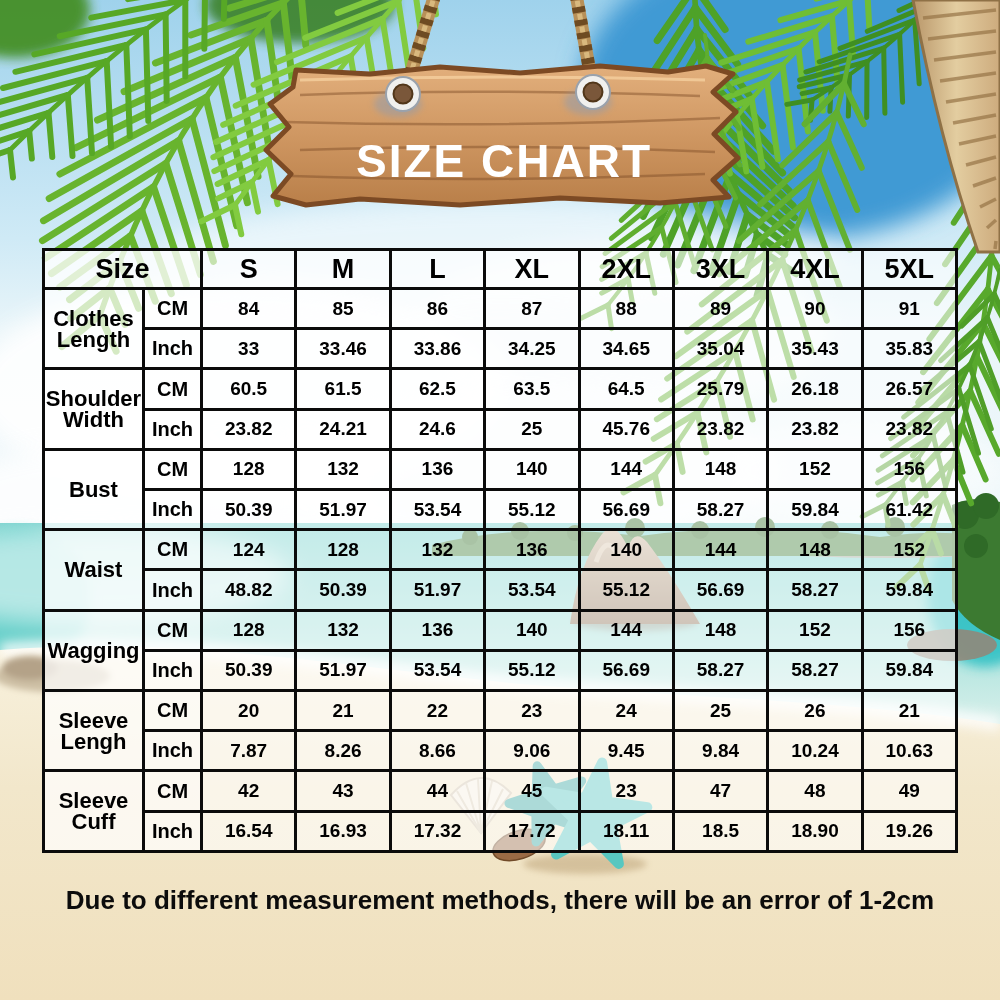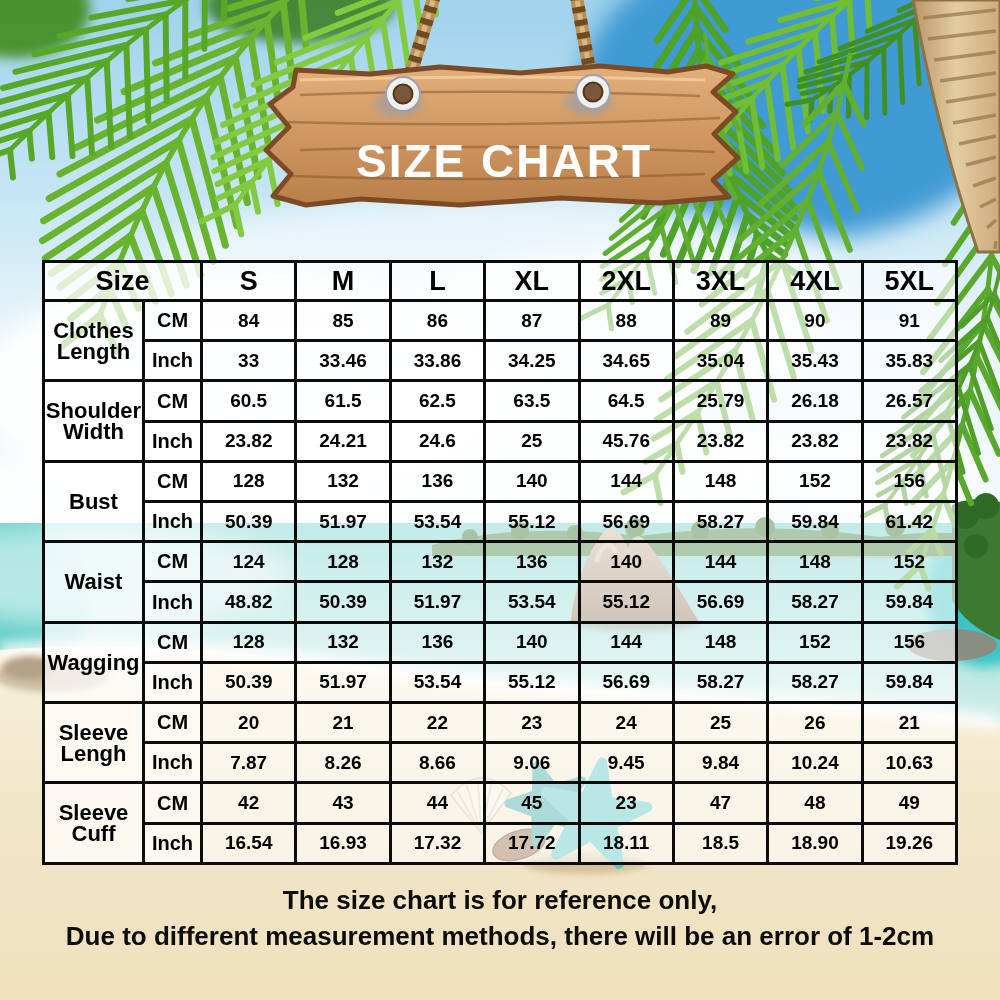--- a/index.html
+++ b/index.html
@@ -4,21 +4,21 @@
 <style>
   html,body{margin:0;padding:0;}
   body{width:1000px;height:1000px;overflow:hidden;position:relative;
        font-family:"Liberation Sans",sans-serif;background:#cde9f4;}
   .scene{position:absolute;inset:0;width:1000px;height:1000px;}
   svg.bg{position:absolute;left:0;top:0;z-index:1;}
   svg.sign{position:absolute;left:0;top:0;z-index:4;pointer-events:none;}
   .sign-title{position:absolute;left:284px;top:114px;width:440px;z-index:5;
       text-align:center;font-size:46px;font-weight:bold;color:#ffffff;
       letter-spacing:2px;white-space:nowrap;margin-top:20px;}
-  table.size-table{position:absolute;left:42px;top:260px;width:916px;height:605px;
+  table.size-table{position:absolute;left:42px;top:248px;width:916px;height:605px;
       border-collapse:collapse;table-layout:fixed;z-index:3;}
   .size-table th,.size-table td{border:3px solid #0b0b0b;text-align:center;
       vertical-align:middle;color:#000;padding:0;overflow:hidden;}
   .size-table thead tr{height:39px;}
   .size-table tbody tr{height:40px;}
   th.corner{background:rgba(255,255,255,.80);font-size:27px;font-weight:bold;}
   th.size-h{background:rgba(255,255,255,.62);font-size:27px;font-weight:bold;}
   td.lab{background:rgba(255,255,255,.72);font-size:22px;font-weight:bold;line-height:21px;}
   td.unit{background:rgba(255,255,255,.72);font-size:20px;font-weight:bold;}
   td.val{background:rgba(255,255,255,.58);font-size:19px;font-weight:bold;}
@@ -645,16 +645,15 @@
           <td class="val">17.72</td>
           <td class="val">18.11</td>
           <td class="val">18.5</td>
           <td class="val">18.90</td>
           <td class="val">19.26</td>
         </tr>
       </tbody>
   </table>
 
   <div class="caption">
-    <div>The size chart is for reference only,</div>
     <div>Due to different measurement methods, there will be an error of 1-2cm</div>
   </div>
 </div>
 
 </body></html>

